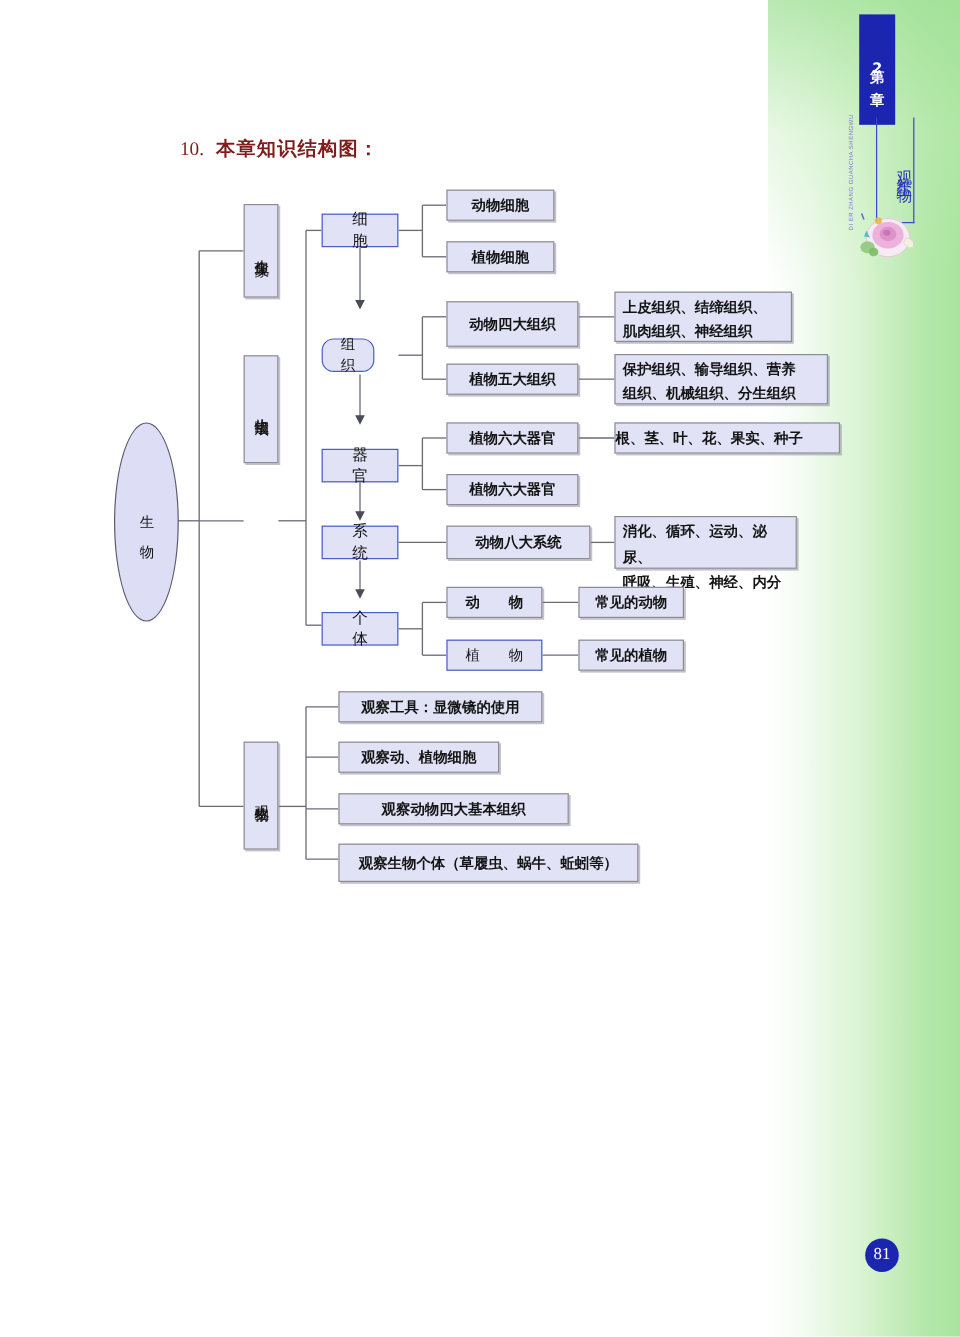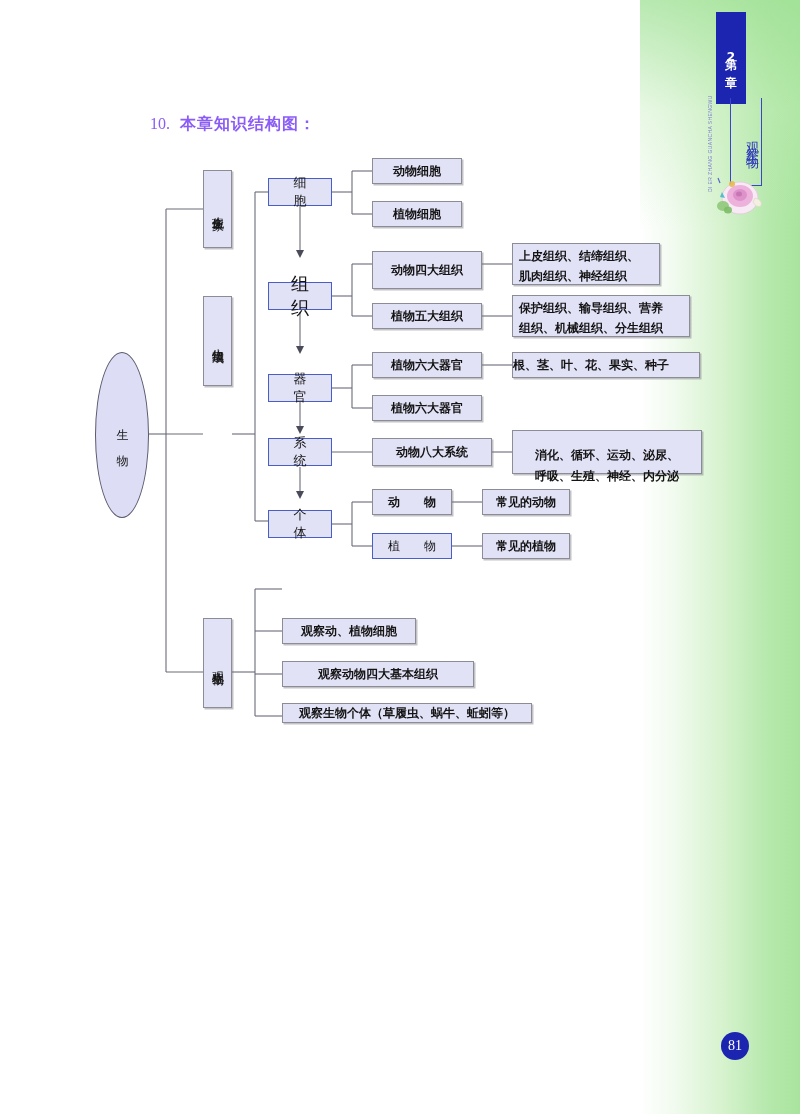--- a/index.html
+++ b/index.html
@@ -107,21 +107,21 @@
     line-height: 28px;
     text-align: center;
     font-family: "Liberation Serif", serif;
   }
 
   
   #heading {
     position: absolute;
     left: 150px; top: 114px;
     font-size: 16px;
-    color: #8b5cf6;
+    color: #7f1d1d;
     font-family: "Liberation Serif", "DejaVu Serif", serif;
     white-space: nowrap;
   }
   #heading .num { font-family: "Liberation Serif", serif; }
   #heading .txt { font-weight: bold; margin-left: 10px; letter-spacing: 1px; }
 
   
   #diagram {
     position: absolute;
     left: 0; top: 0;
@@ -287,21 +287,21 @@
   <div class="node vert" style="left:203px; top:296px; width:29px; height:90px; font-size:12px;">
     <span class="lbl">生物组成</span>
   </div>
   <div class="node vert" style="left:203px; top:618px; width:29px; height:90px; font-size:12px;">
     <span class="lbl">观察生物</span>
   </div>
 
   <div class="node blue" style="left:268px; top:178px; width:64px; height:28px; font-size:13px;">
     <span class="lbl sp">细　胞</span>
   </div>
-  <div class="node blue" style="left:268px; top:282px; width:64px; height:28px; font-size:18px;">
+  <div class="node blue" style="left:268px; top:282px; width:44px; height:28px; font-size:12px;border-radius:10px;">
     <span class="lbl sp">组　织</span>
   </div>
   <div class="node blue" style="left:268px; top:374px; width:64px; height:28px; font-size:13px;">
     <span class="lbl sp">器　官</span>
   </div>
   <div class="node blue" style="left:268px; top:438px; width:64px; height:28px; font-size:13px;">
     <span class="lbl sp">系　统</span>
   </div>
   <div class="node blue" style="left:268px; top:510px; width:64px; height:28px; font-size:13px;">
     <span class="lbl sp">个　体</span>
@@ -335,41 +335,44 @@
   <div class="node gray" style="left:372px; top:395px; width:110px; height:26px; font-size:12px;">
     <span class="lbl">植物六大器官</span>
   </div>
   <div class="node gray" style="left:512px; top:352px; width:188px; height:26px; font-size:12px; text-align:left; justify-content:flex-start; padding-left:0;">
     <span class="lbl">根、茎、叶、花、果实、种子</span>
   </div>
 
   <div class="node gray" style="left:372px; top:438px; width:120px; height:28px; font-size:12px;">
     <span class="lbl">动物八大系统</span>
   </div>
-  <div class="node gray" style="left:512px; top:430px; width:190px; height:44px; font-size:12px; line-height:21px; display:block; padding:14px 6px 0 6px; text-align:center;">
+  <div class="node gray" style="left:512px; top:430px; width:152px; height:44px; font-size:12px; line-height:21px; display:block; padding:2px 6px 0 6px; text-align:left;">
     <span class="lbl">消化、循环、运动、泌尿、</span>
     <span class="lbl">呼吸、生殖、神经、内分泌</span>
   </div>
 
   <div class="node gray" style="left:372px; top:489px; width:80px; height:26px; font-size:12px;">
     <span class="lbl sp">动　物</span>
   </div>
   <div class="node blue" style="left:372px; top:533px; width:80px; height:26px; font-size:12px;">
     <span class="lbl sp">植　物</span>
   </div>
   <div class="node gray" style="left:482px; top:489px; width:88px; height:26px; font-size:12px;">
     <span class="lbl">常见的动物</span>
   </div>
   <div class="node gray" style="left:482px; top:533px; width:88px; height:26px; font-size:12px;">
     <span class="lbl">常见的植物</span>
   </div>
 
+  <div class="node gray" style="left:282px; top:576px; width:170px; height:26px; font-size:12px;">
+    <span class="lbl">观察工具：显微镜的使用</span>
+  </div>
   <div class="node gray" style="left:282px; top:618px; width:134px; height:26px; font-size:12px;">
     <span class="lbl">观察动、植物细胞</span>
   </div>
   <div class="node gray" style="left:282px; top:661px; width:192px; height:26px; font-size:12px;">
     <span class="lbl">观察动物四大基本组织</span>
   </div>
-  <div class="node gray" style="left:282px; top:703px; width:250px; height:20px; font-size:12px;">
+  <div class="node gray" style="left:282px; top:703px; width:250px; height:32px; font-size:12px;">
     <span class="lbl">观察生物个体（草履虫、蜗牛、蚯蚓等）</span>
   </div>
 
 </div>
 
 </body></html>

